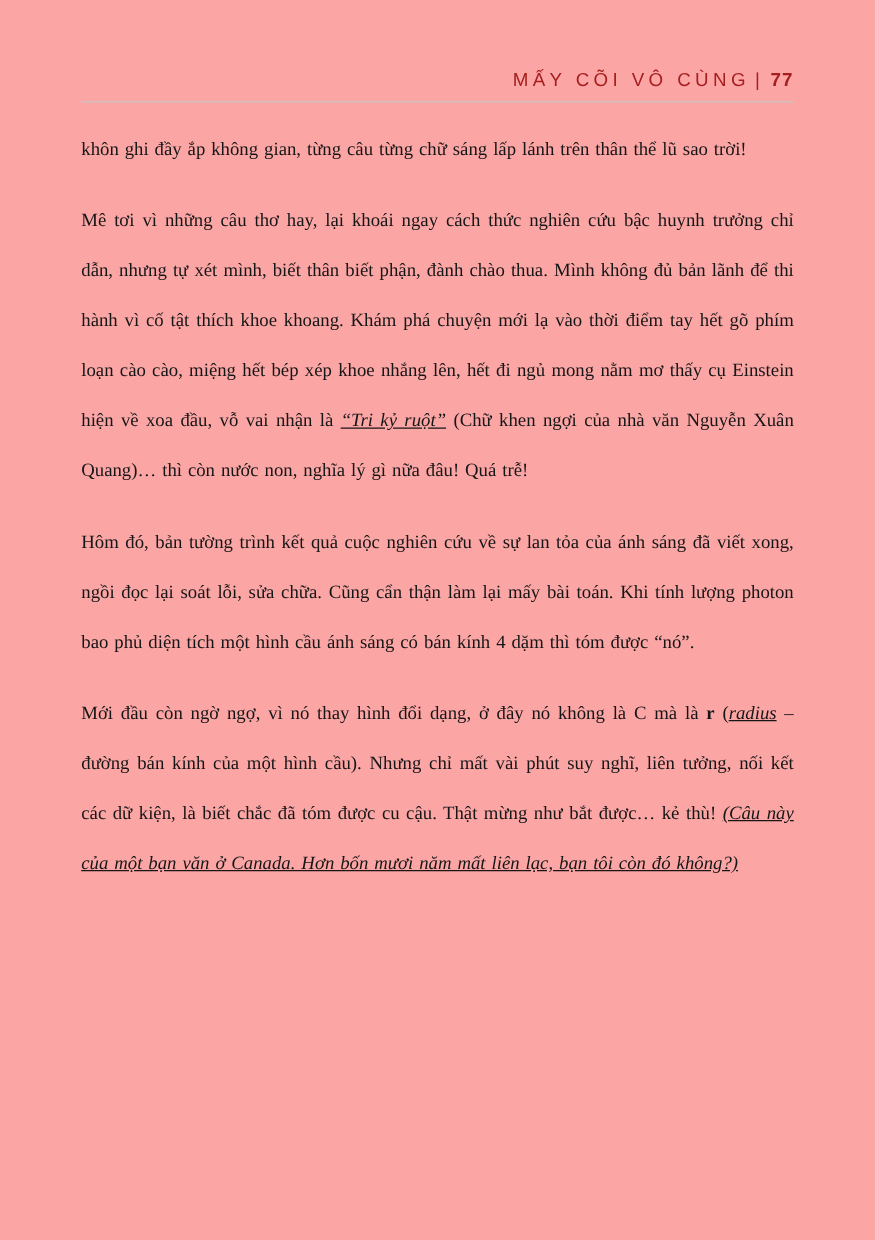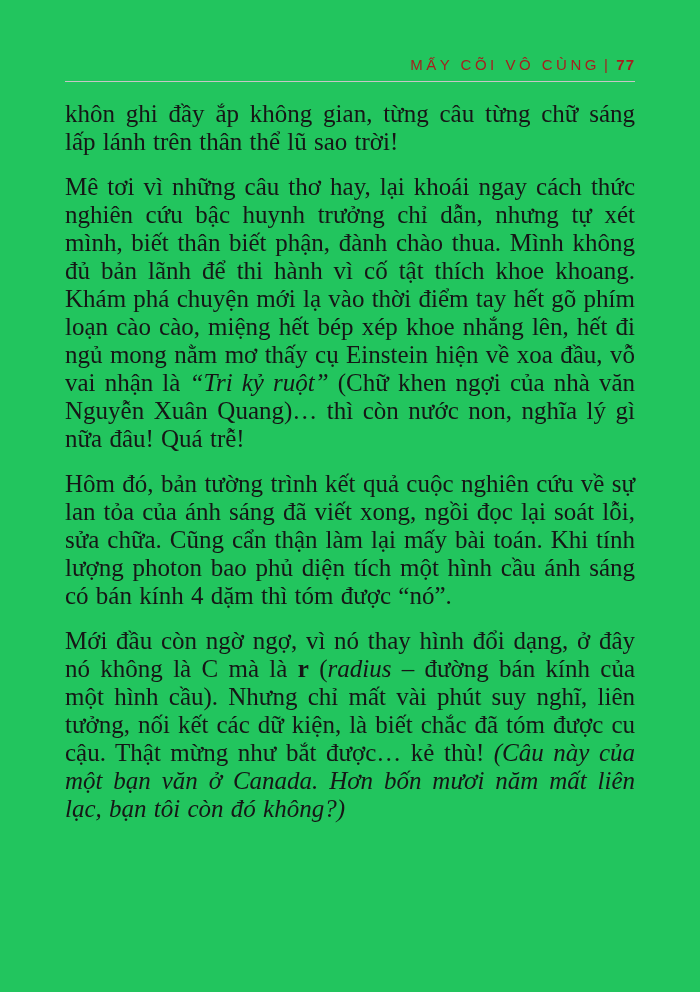--- a/index.html
+++ b/index.html
@@ -6,21 +6,21 @@
   html, body { background: #ffffff; }
   body {
     width: 700px;
     height: 992px;
     overflow: hidden;
     font-family: "Liberation Serif", serif;
   }
   .page {
     width: 700px;
     height: 992px;
-    background: #22c55e;
+    background: #fca5a5;
     padding: 56px 65px 2px 65px;
   }
   .header-row {
     text-align: right;
     font-family: "Liberation Sans", sans-serif;
     font-size: 15px;
     letter-spacing: 3.5px;
     color: #a61f1f;
     padding-bottom: 8px;
     border-bottom: 1.5px solid #c6c6c6;
@@ -30,30 +30,30 @@
     display: inline-block;
     margin: 0 5px 0 4px;
     font-weight: 400;
   }
   .header-pagenum {
     font-weight: 700;
     letter-spacing: 1px;
   }
   .content {
     padding-top: 18px;
-    font-size: 25px;
-    line-height: 28px;
+    font-size: 15px;
+    line-height: 40px;
     color: #161616;
     text-align: justify;
     word-spacing: 1px;
   }
   .content p {
     margin: 0 0 17px 0;
   }
-  .i { font-style: italic; }
+  .i { font-style: italic; text-decoration: underline; }
   .b { font-weight: bold; }
 </style>
 </head>
 <body>
 
 <div class="page">
 
   <div class="header-row">
     <span>MẤY CÕI VÔ CÙNG</span><span class="header-sep">|</span><span class="header-pagenum">77</span>
   </div>

